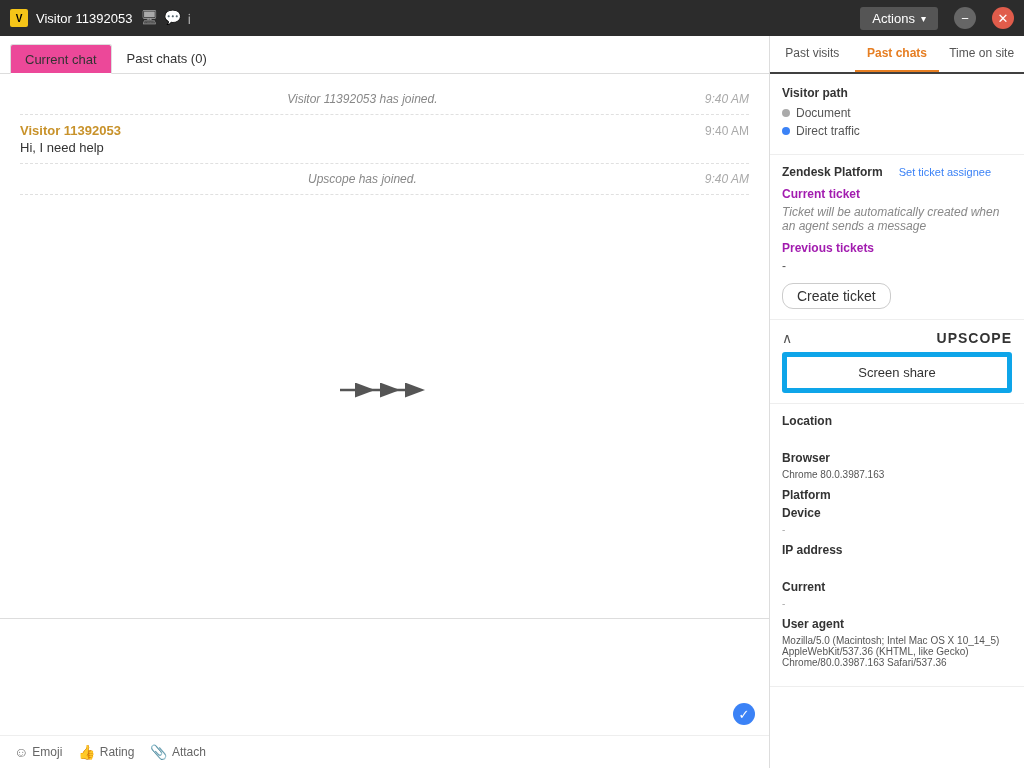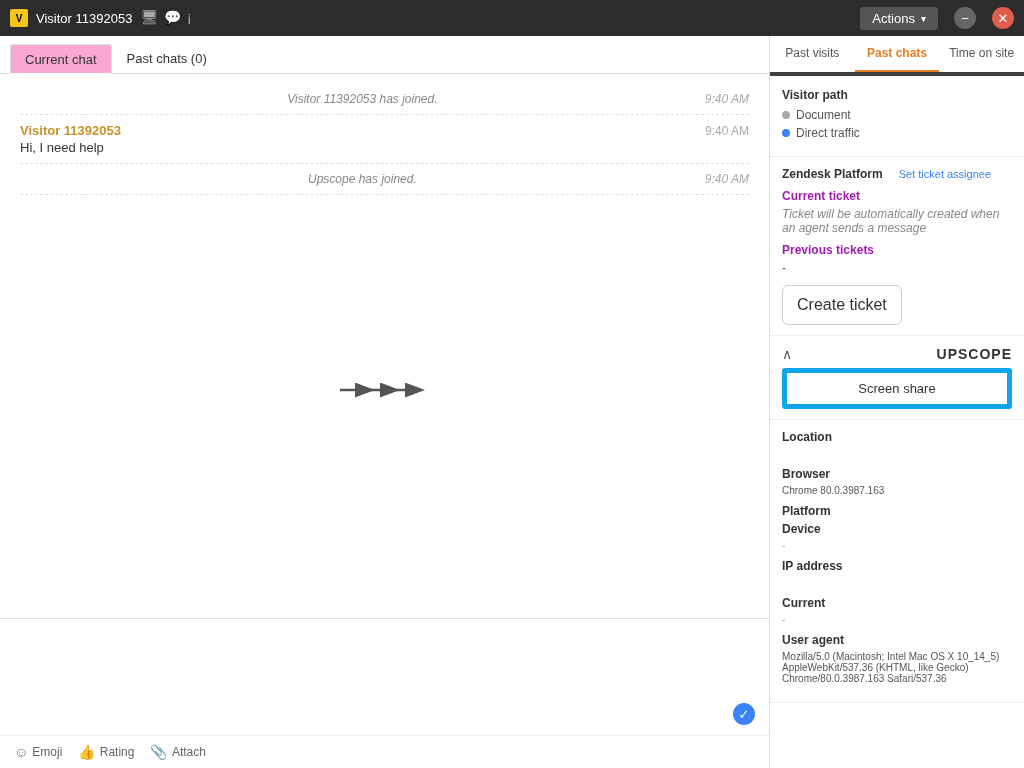--- a/index.html
+++ b/index.html
@@ -80,21 +80,21 @@
       font-size: 13px;
       cursor: pointer;
       border: 1px solid transparent;
       border-radius: 3px 3px 0 0;
       background: transparent;
       color: #333;
     }
     .tab.active {
       border: 1px solid #ddd;
       border-bottom: 1px solid #fff;
-      background: #f9a8d4;
+      background: #ec4899;
       margin-bottom: -1px;
     }
 
     
     .chat-area {
       flex: 1;
       overflow-y: auto;
       padding: 10px 20px;
       background: #fff;
     }
@@ -166,21 +166,21 @@
       width: 254px;
       background: #fff;
       display: flex;
       flex-direction: column;
       overflow-y: auto;
     }
 
     
     .right-tabs {
       display: flex;
-      border-bottom: 4px solid #404040;
+      border-bottom: 2px solid #404040;
       background: #fff;
     }
     .right-tab {
       flex: 1;
       text-align: center;
       padding: 10px 4px;
       font-size: 12px;
       cursor: pointer;
       color: #555;
       border-bottom: 2px solid transparent;
@@ -229,23 +229,23 @@
       margin-bottom: 8px;
     }
     .zendesk-title { font-size: 12px; font-weight: bold; color: #333; }
     .zendesk-link { font-size: 11px; color: #3b82f6; cursor: pointer; text-decoration: none; }
     .field-label { font-size: 12px; font-weight: bold; color: #a21caf; margin-top: 8px; margin-bottom: 4px; }
     .field-value { font-size: 12px; color: #555; }
     .field-value.gray { color: #888; font-style: italic; }
     .create-ticket-btn {
       background: #fff;
       border: 1px solid #ccc;
-      padding: 10px 14px;
-      font-size: 16px;
-      border-radius: 6px;
+      padding: 4px 14px;
+      font-size: 14px;
+      border-radius: 11px;
       cursor: pointer;
       margin-top: 10px;
       color: #333;
     }
 
     .upscope-section {
       padding: 10px 12px;
       border-bottom: 1px solid #eee;
     }
     .upscope-logo {

